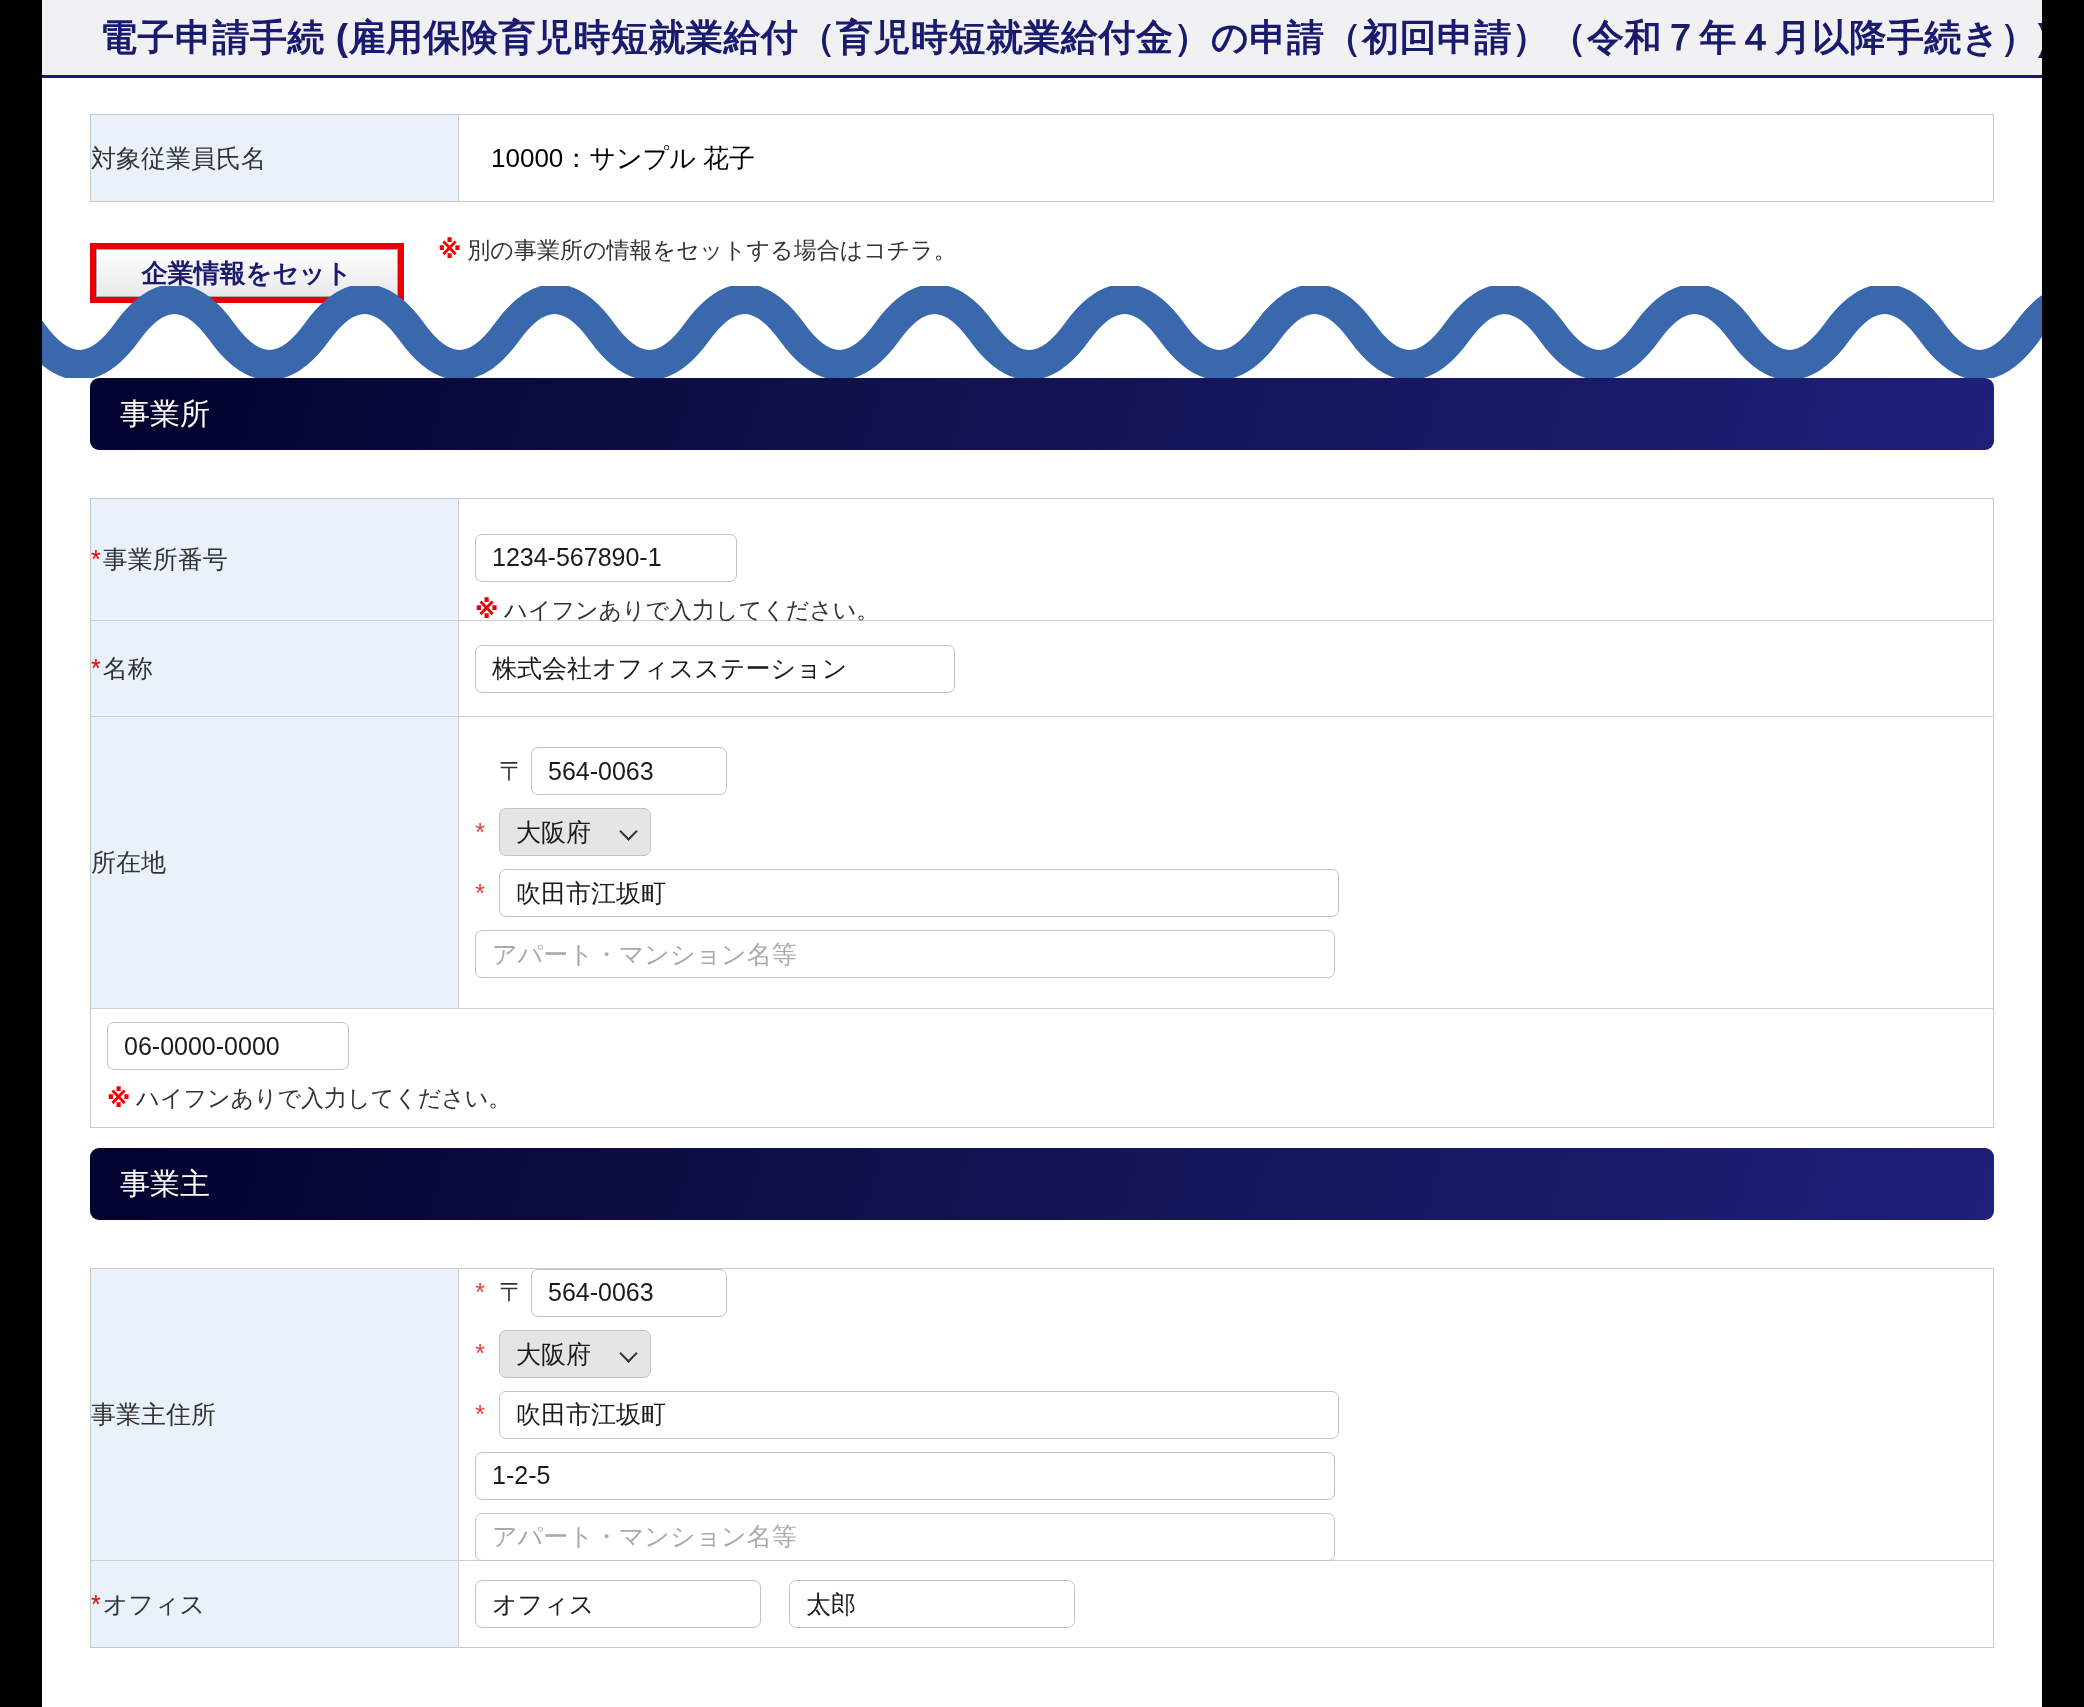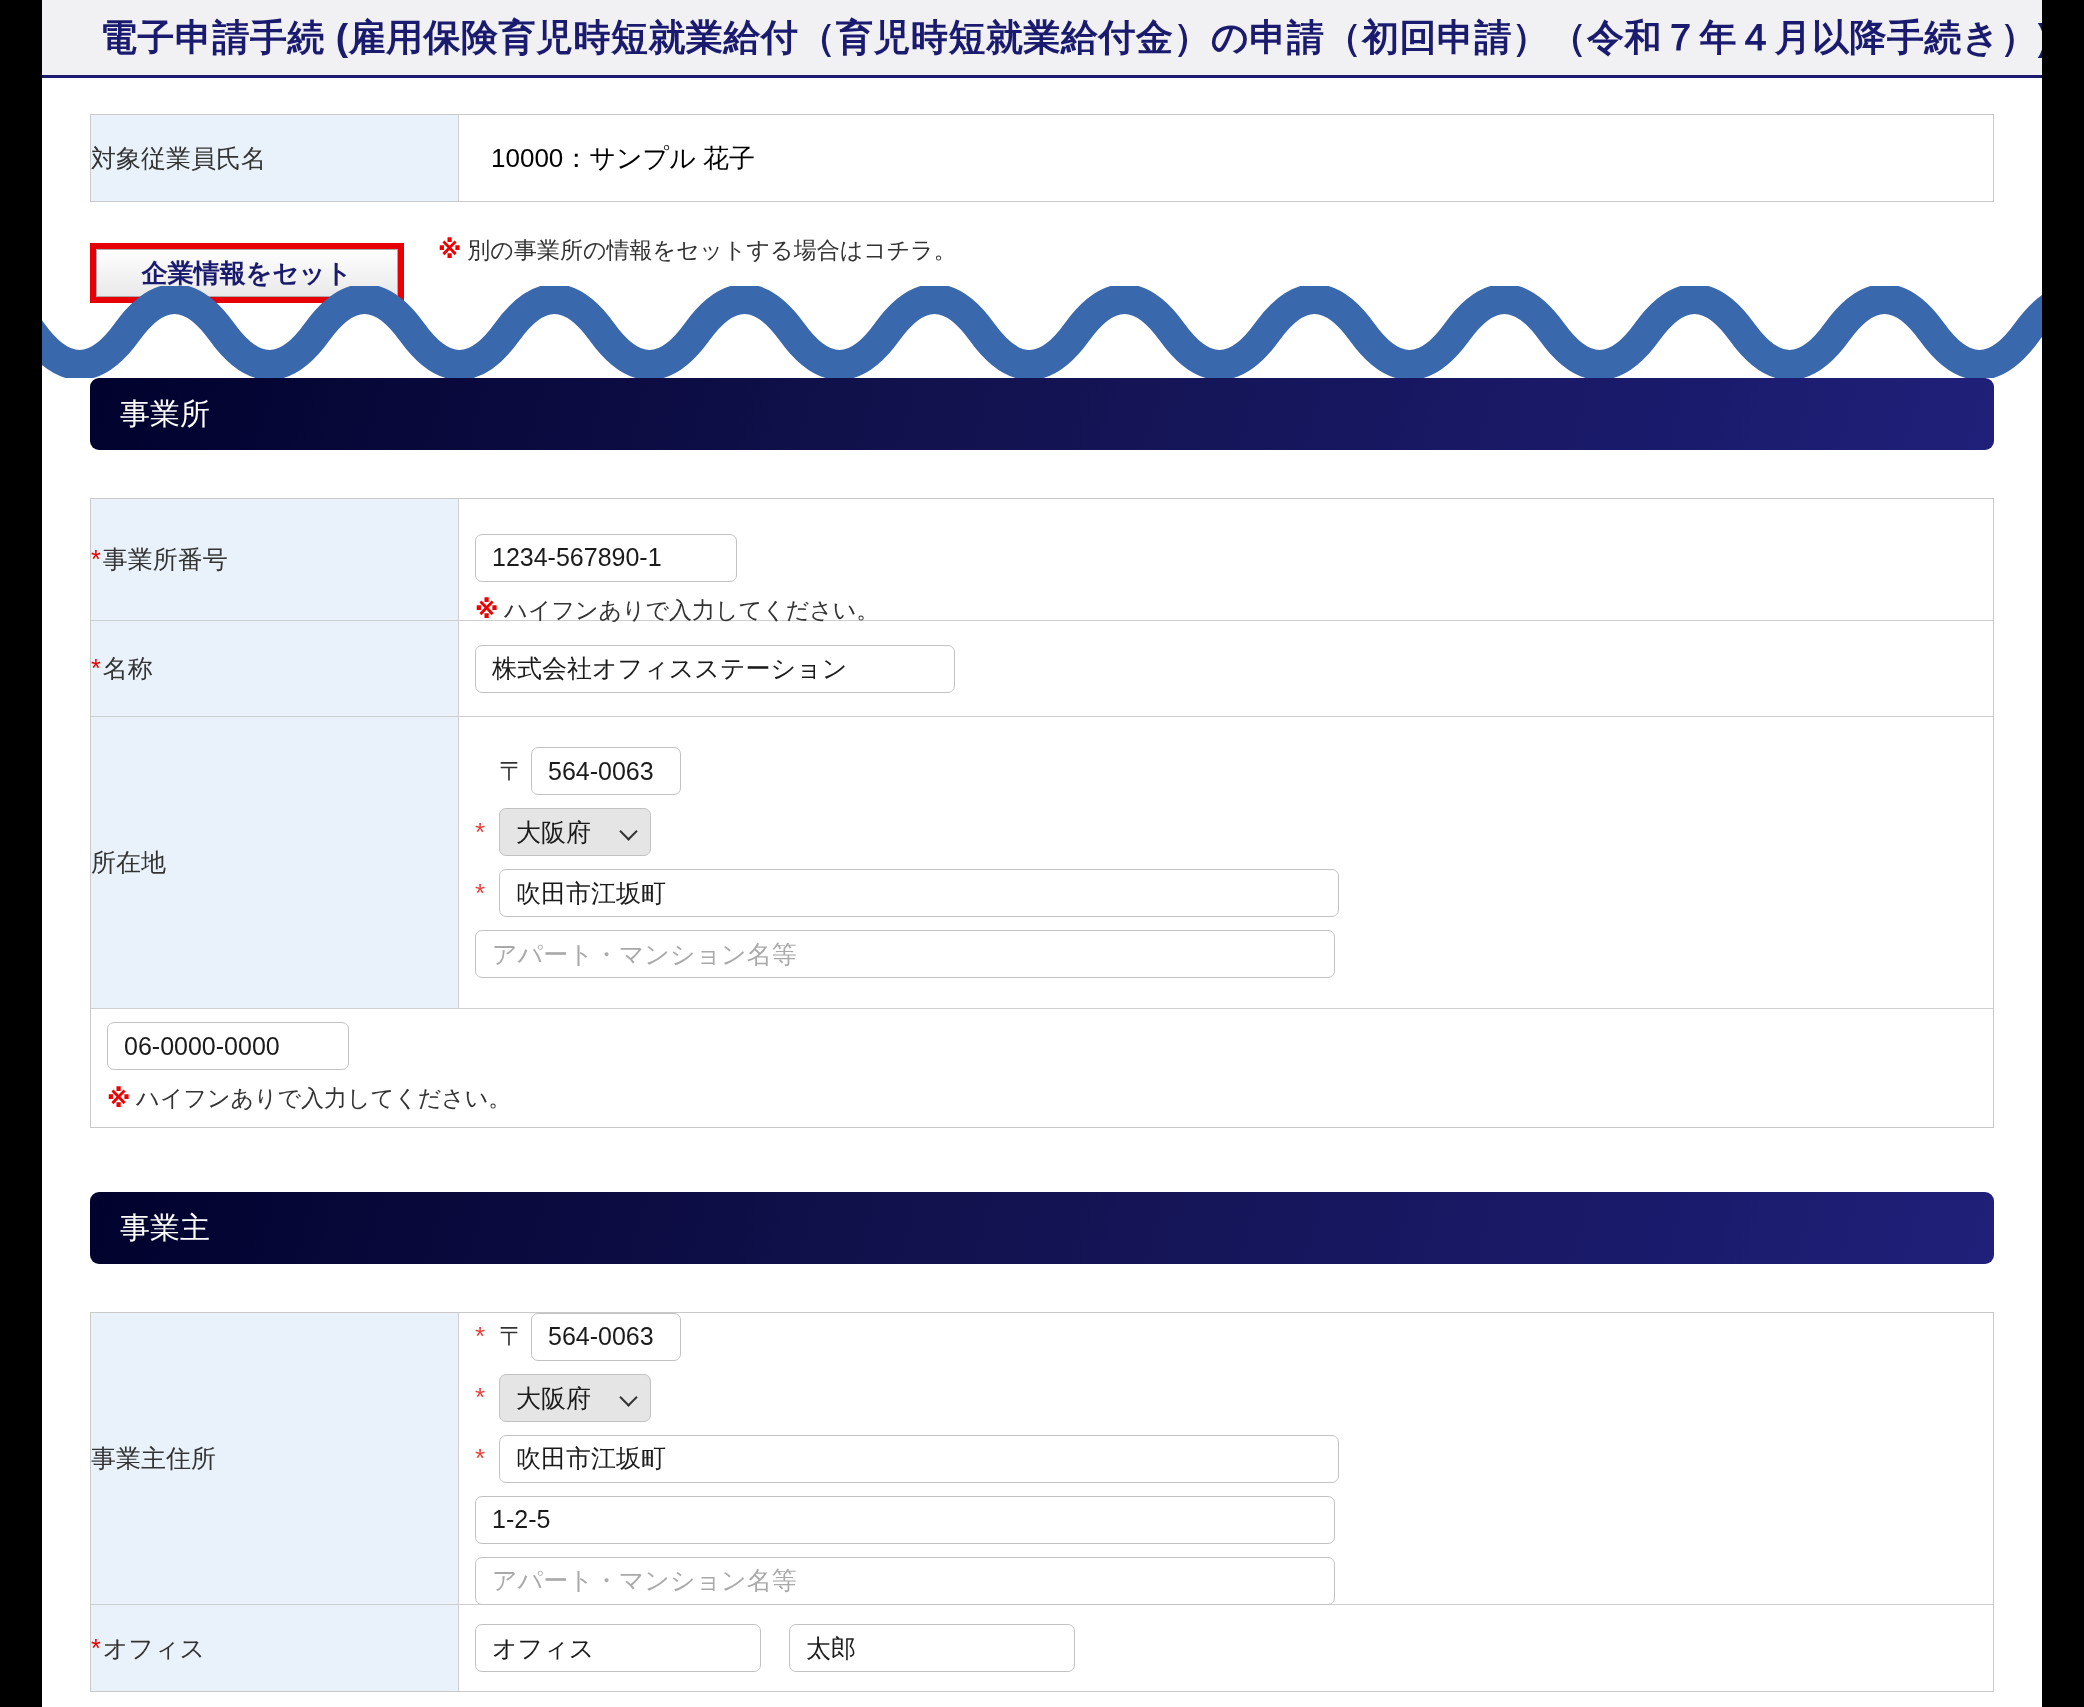--- a/index.html
+++ b/index.html
@@ -143,28 +143,28 @@
     height: 72px;
     background: linear-gradient(105deg, #02022e 0%, #12124f 45%, #1b1b6e 85%, #20207a 100%);
     border-radius: 9px;
     color: #fff;
     font-size: 30px;
     display: flex;
     align-items: center;
     padding-left: 30px;
   }
   .sec-bar.first { margin-top: 0px; }
-  .sec-bar.second { margin-top: 64px; }
+  .sec-bar.second { margin-top: 20px; }
 
   .form-tbl { margin-top: 48px; }
 
   
   .w-number   { width: 262px; margin-top: 40px; }
   .w-name     { width: 480px; }
-  .w-postal   { width: 150px; }
+  .w-postal   { width: 196px; }
   .w-city     { width: 840px; }
   .w-street   { width: 860px; }
   .w-building { width: 860px; }
   .w-phone    { width: 242px; }
   .w-person   { width: 286px; }
   .gap28 { display: inline-block; width: 28px; }
 
   .name-line { display: flex; align-items: center; }
 </style>
 </head>

